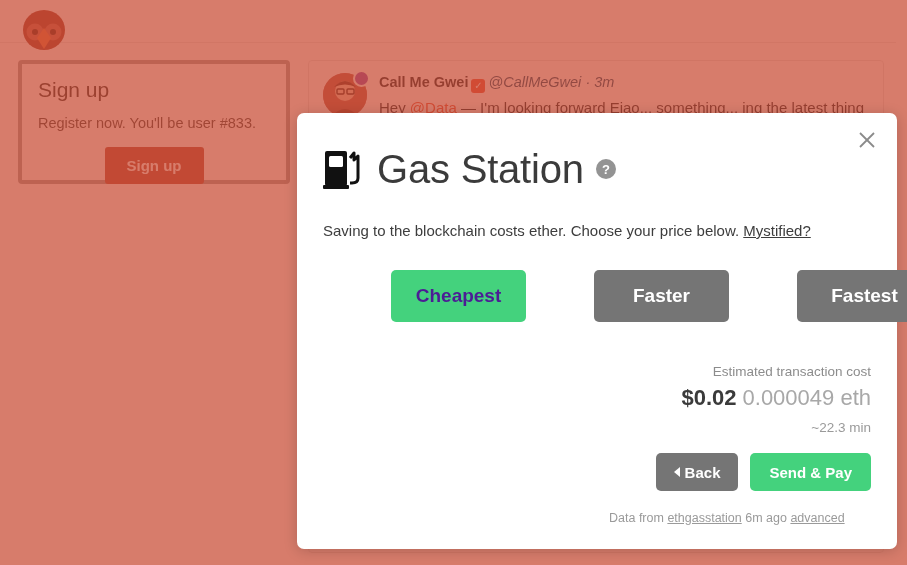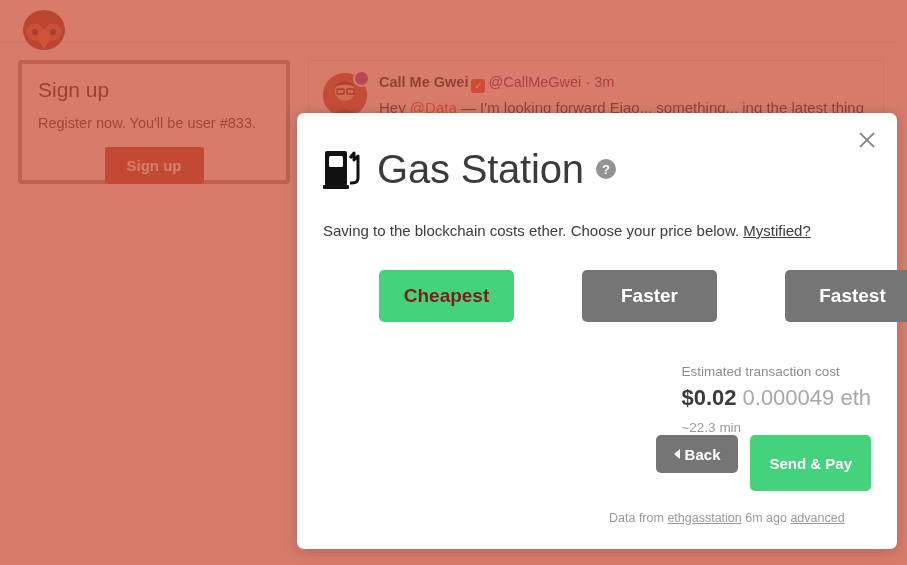--- a/index.html
+++ b/index.html
@@ -140,21 +140,21 @@
     height: 14px;
     border-radius: 3px;
     background: #e8503a;
     color: #fff;
     font-size: 10px;
     line-height: 14px;
     text-align: center;
     vertical-align: -2px;
     margin: 0 3px;
   }
-  .tweet-handle { color: #701a75; }
+  .tweet-handle { color: #0c4a6e; font-style: italic; }
   .tweet-text {
     font-size: 15px;
     color: #16202a;
     line-height: 21px;
     margin-top: 4px;
     word-wrap: break-word;
   }
   .mention { color: #e8503a; }
 
   
@@ -237,32 +237,33 @@
     height: 52px;
     min-width: 135px;
     font-size: 19px;
     font-weight: bold;
     cursor: pointer;
     font-family: "Liberation Sans", sans-serif;
     padding: 0 22px;
   }
   .speed-btn.selected {
     background: #44d27d;
-    color: #7f1d1d;
+    color: #4c1d95;
+    margin-left: 12px;
   }
   .speed-btn.unselected {
     background: #757575;
     color: #ffffff;
   }
 
   .cost-block {
     position: absolute;
     right: 26px;
     top: 250px;
-    text-align: left;
+    text-align: right;
   }
   .cost-label {
     font-size: 13.5px;
     color: #8c8c8c;
     line-height: 18px;
   }
   .cost-main {
     line-height: 28px;
     margin-top: 3px;
     white-space: nowrap;
@@ -304,21 +305,21 @@
     font-family: "Liberation Sans", sans-serif;
     display: flex;
     align-items: center;
     gap: 5px;
   }
   .btn-send {
     background: #44d27d;
     color: #ffffff;
     border: none;
     border-radius: 5px;
-    height: 56px;
+    height: 38px;
     padding: 0 19px;
     font-size: 15px;
     font-weight: bold;
     cursor: pointer;
     font-family: "Liberation Sans", sans-serif;
   }
   .tri-left {
     display: inline-block;
     width: 0; height: 0;
     border-top: 5px solid transparent;

